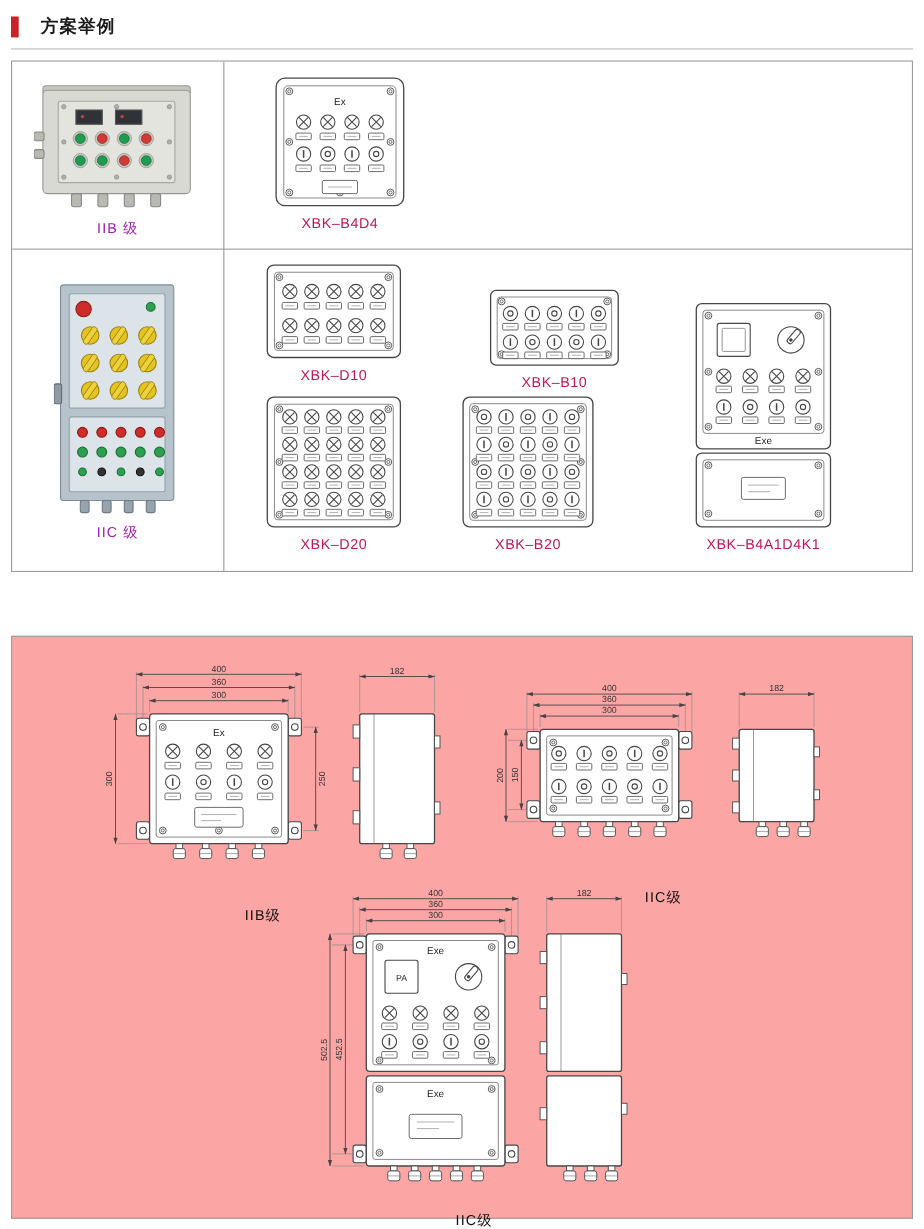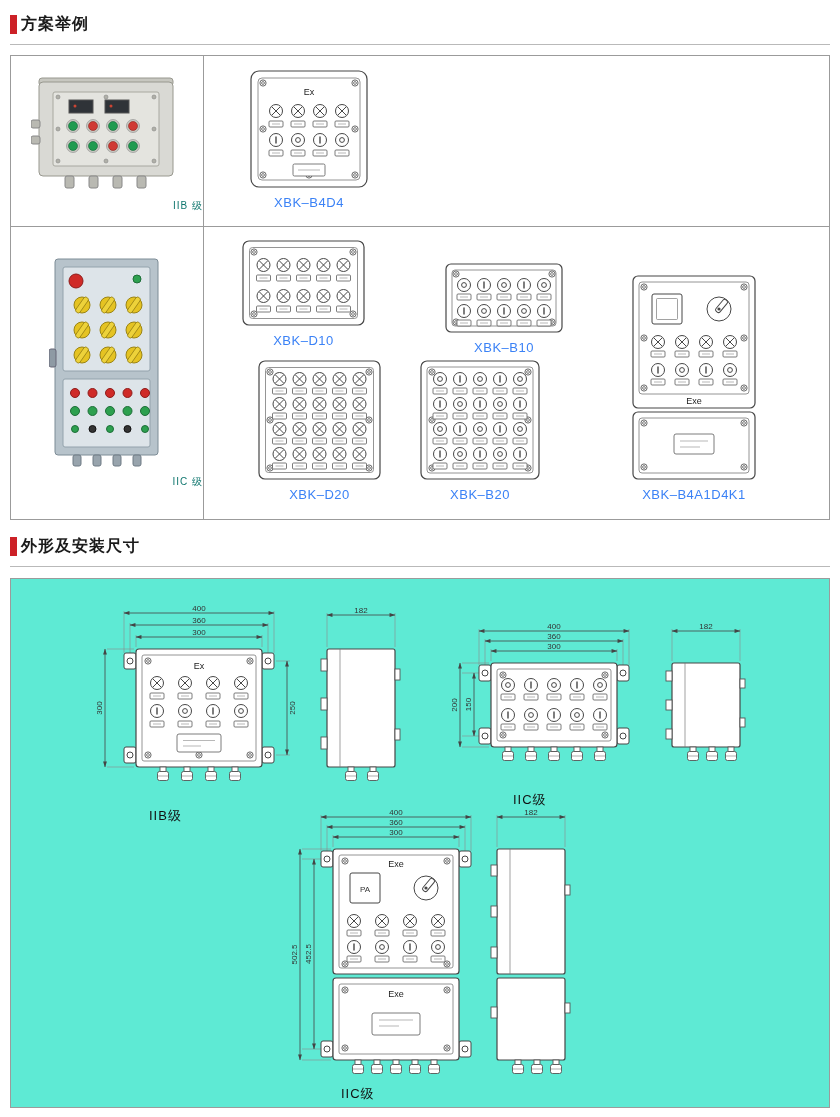--- a/index.html
+++ b/index.html
@@ -5,42 +5,42 @@
   * { margin:0; padding:0; box-sizing:border-box; }
   html,body { background:#fff; }
   body {
     width:840px; height:1117px; position:relative;
     font-family:"Liberation Sans","DejaVu Sans",sans-serif; color:#222;
     overflow:hidden;
   }
   .page { position:absolute; inset:0; }
   .sec-header {
     position:absolute; left:10px; right:10px;
-    display:flex; align-items:center; gap:4px;
+    display:flex; align-items:center; gap:20px;
     border-bottom:1px solid #b9b9b9; padding-bottom:9px;
   }
   #hdr1 { top:14px; }
   #hdr2 { top:536px; }
   .red-bar { width:7px; height:19px; background:#cc2127; flex:0 0 auto; }
   .sec-title { font-size:16px; font-weight:bold; letter-spacing:1px; color:#1a1a1a; }
   .tbl {
     position:absolute; left:10px; top:55px; width:820px; height:465px;
     border:1px solid #9b9b9b; background:#fff;
   }
   .tbl .vline { position:absolute; top:0; bottom:0; left:192px; width:1px; background:#9b9b9b; }
   .tbl .hline { position:absolute; left:0; right:0; top:170px; height:1px; background:#9b9b9b; }
   .abs { position:absolute; }
   .fig { position:absolute; text-align:center; }
-  .cap { font-size:13px; margin-top:6px; color:#3b82f6; letter-spacing:0.5px; }
-  .grade-cap { position:absolute; text-align:right; font-size:10px; color:#0f766e; letter-spacing:1px; }
+  .cap { font-size:13px; margin-top:6px; color:#be185d; letter-spacing:0.5px; }
+  .grade-cap { position:absolute; text-align:center; font-size:13px; color:#a21caf; letter-spacing:1px; }
   .dims-panel {
     position:absolute; left:10px; top:578px; width:820px; height:530px;
-    border:1px solid #9b9b9b; background:#5eead4;
+    border:1px solid #9b9b9b; background:#fca5a5;
   }
-  .dim-label { position:absolute; text-align:left; font-size:13px; color:#111; letter-spacing:1px; }
+  .dim-label { position:absolute; text-align:center; font-size:13px; color:#111; letter-spacing:1px;margin-top:16px; }
   svg { display:block; }
   svg text { font-family:"Liberation Sans","DejaVu Sans",sans-serif; fill:#222; }
   .dimtxt { font-size:8px; fill:#333; }
   .marktxt { font-size:9px; fill:#222; }
 </style>
 </head>
 <body>
 
 <svg width="0" height="0" style="position:absolute" aria-hidden="true">
   <defs>
@@ -299,21 +299,21 @@
           <use href="#plate" x="20" y="61"></use>
             <use href="#plate" x="40" y="61"></use>
             <use href="#plate" x="60" y="61"></use>
             <use href="#plate" x="80" y="61"></use>
             <use href="#plate" x="100" y="61"></use>
         </g>
       </svg>
       <div class="cap">XBK–B10</div>
     </div>
 
-    <div class="fig" style="left:246px;top:303px">
+    <div class="fig" style="left:230px;top:303px">
       <svg width="125" height="122" viewBox="0 0 125 122">
         <rect x="2" y="2" width="121" height="118" rx="6" fill="#fff" stroke="#474747" stroke-width="1.2"></rect>
         <rect x="8.5" y="8.5" width="108" height="105" rx="3" fill="none" stroke="#7a7a7a" stroke-width="0.8"></rect>
         <g>
           <use href="#screw" x="13" y="13"></use>
             <use href="#screw" x="112" y="13"></use>
           <use href="#screw" x="13" y="61"></use>
             <use href="#screw" x="112" y="61"></use>
           <use href="#screw" x="13" y="109"></use>
             <use href="#screw" x="112" y="109"></use>
@@ -471,24 +471,20 @@
         <g>
           <rect x="43" y="160" width="40" height="20" rx="2" fill="#fff" stroke="#5a5a5a" stroke-width="0.8"></rect>
           <line x1="49" y1="167" x2="77" y2="167" stroke="#999" stroke-width="0.7"></line>
           <line x1="49" y1="173" x2="69" y2="173" stroke="#999" stroke-width="0.7"></line>
         </g>
       </svg>
       <div class="cap">XBK–B4A1D4K1</div>
     </div>
   </div>
 
-  <div class="sec-header" id="hdr2">
-    <span class="red-bar"></span>
-    <span class="sec-title">外形及安装尺寸</span>
-  </div>
 
   <div class="dims-panel">
 
     <div class="abs" style="left:80px;top:22px">
       <svg width="240" height="200" viewBox="0 0 240 200">
         <g stroke="#8a8a8a" stroke-width="0.6">
           <line x1="33" y1="10" x2="33" y2="52"></line>
             <line x1="183" y1="10" x2="183" y2="52"></line>
           <line x1="39" y1="22" x2="39" y2="56"></line>
             <line x1="177" y1="22" x2="177" y2="56"></line>

